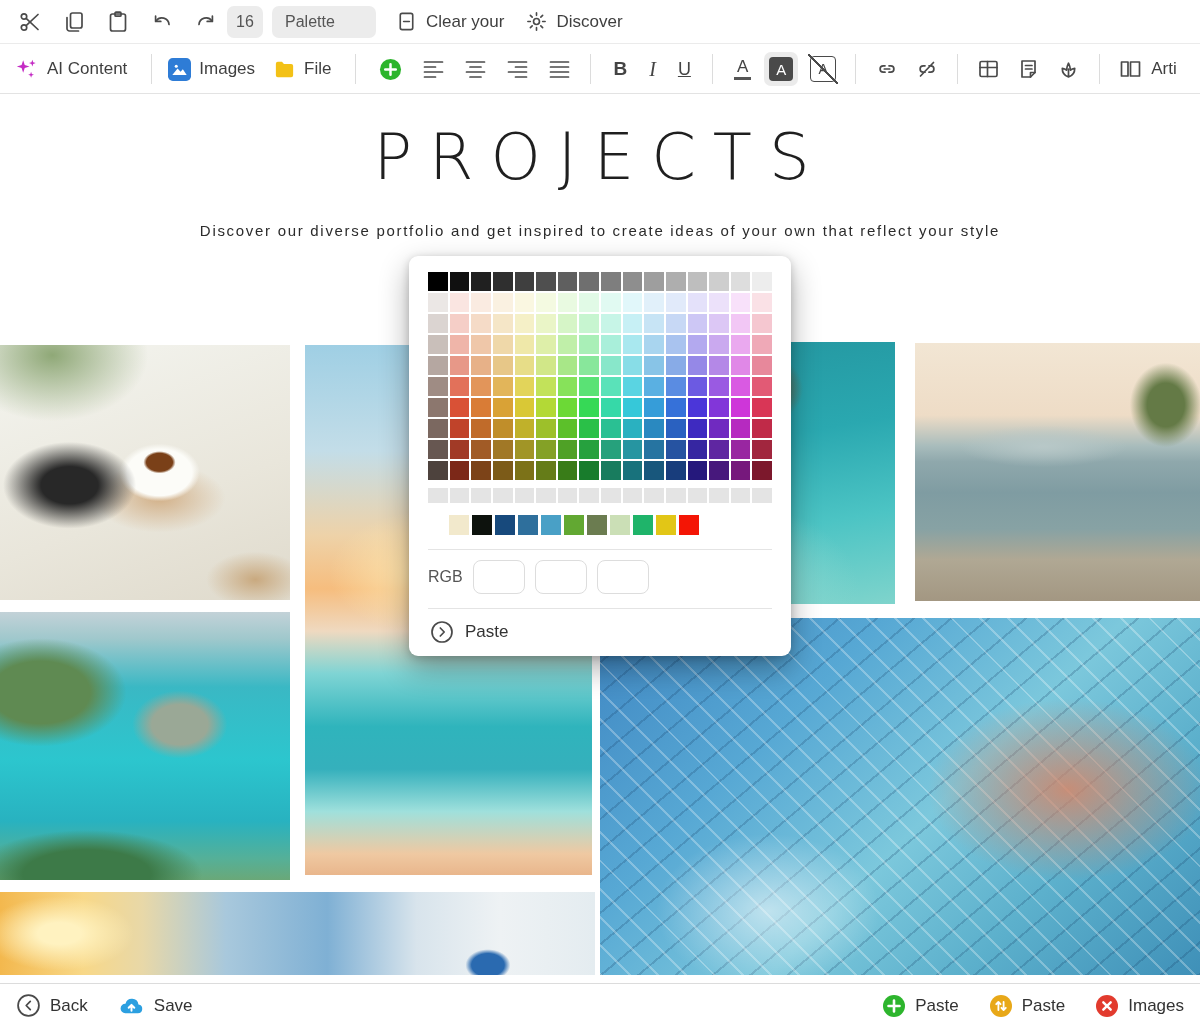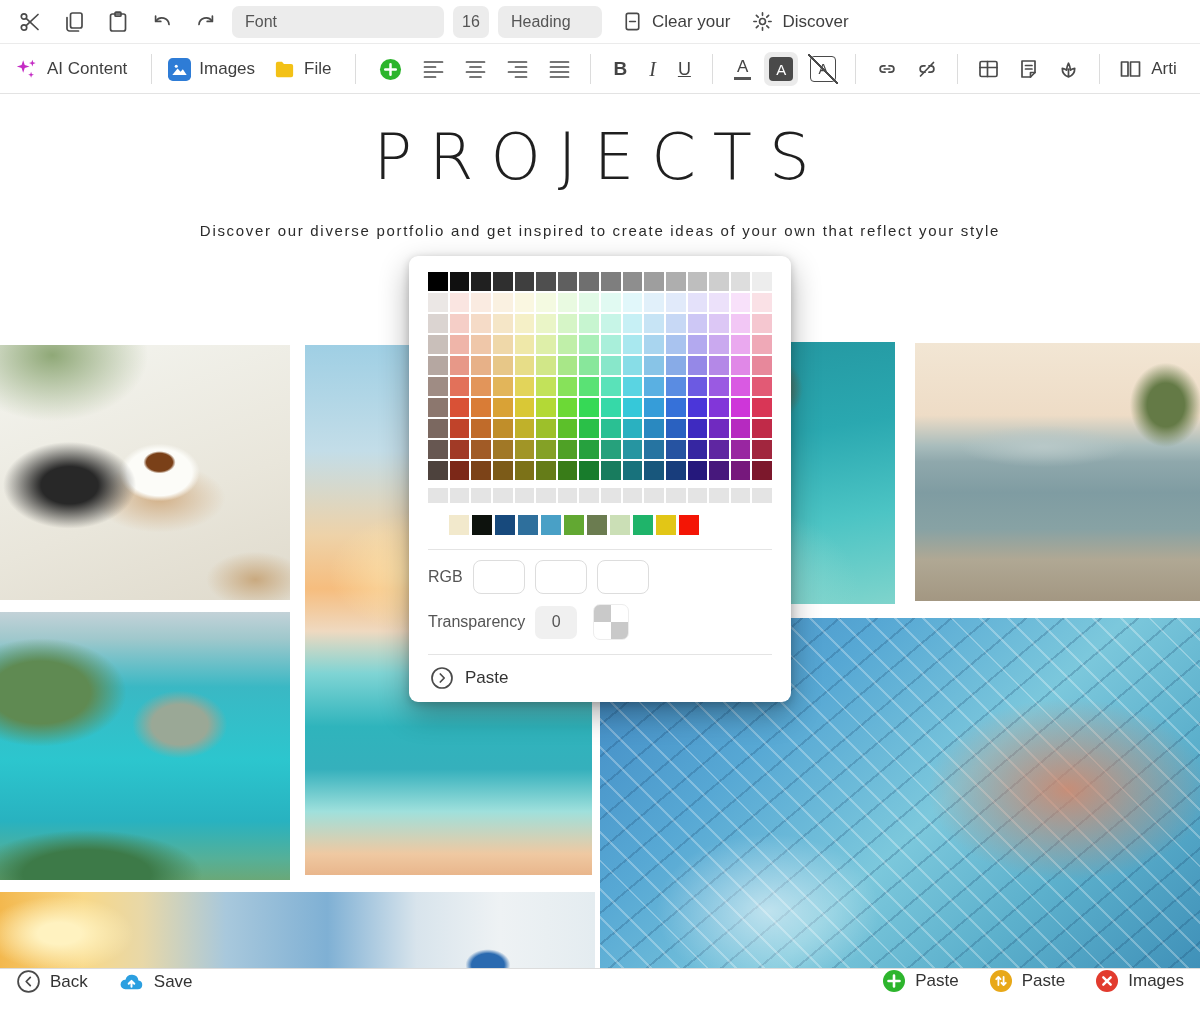--- a/index.html
+++ b/index.html
@@ -123,22 +123,22 @@
   .trans-value { width:42px; height:33px; background:#f0f0f0; border-radius:7px; margin-left:10px;
     display:flex; align-items:center; justify-content:center; font-size:16px; color:#555; }
   .checker { width:36px; height:36px; margin-left:16px; border-radius:7px; border:1px solid #ededed;
     background:
       linear-gradient(#c9c9c9,#c9c9c9) 0 0/50% 50% no-repeat,
       linear-gradient(#c9c9c9,#c9c9c9) 100% 100%/50% 50% no-repeat, #fff; cursor:pointer; }
   .paste-row { display:flex; align-items:center; gap:11px; padding:11px 0 12px 2px;
     font-size:17px; color:#333; cursor:pointer; }
 
   
-  .bottombar { position:absolute; left:0; right:0; bottom:0; height:59px; background:#fff;
-    border-top:1px solid #dcdcdc; display:flex; align-items:flex-start; justify-content:space-between;
+  .bottombar { position:absolute; left:0; right:0; bottom:0; height:44px; background:#fff;
+    border-top:1px solid #dcdcdc; display:flex; align-items:center; justify-content:space-between;
     padding:0 16px; z-index:75; }
   .bb-group { display:flex; align-items:center; gap:30px; }
   .bb-item { display:flex; align-items:center; gap:9px; font-size:17px; color:#333; cursor:pointer; }
 </style>
 </head>
 <body>
 
 <div class="toolbar1">
   <span class="tbtn gap20">
     <svg class="ico" width="24" height="24" viewBox="0 0 24 24">
@@ -164,28 +164,25 @@
         <path d="M19 14.5 a7.2 7.2 0 0 0 -13-3.6"></path>
         <polyline points="5.6,6.2 5.6,11.4 10.8,11.4"></polyline>
       </svg>
   </span>
   <span class="tbtn">
     <svg class="ico" width="24" height="24" viewBox="0 0 24 24">
         <path d="M5 14.5 a7.2 7.2 0 0 1 13-3.6"></path>
         <polyline points="18.4,6.2 18.4,11.4 13.2,11.4"></polyline>
       </svg>
   </span>
-  <div class="field font">
-    <span>Font</span>
-  </div>
   <div class="field size">
     <span>16</span>
   </div>
   <div class="field style">
-    <span>Heading</span>
+    <span>Palette</span>
   </div>
   <span class="labelbtn" style="margin-left:19px">
     <svg class="ico" width="23" height="23" viewBox="0 0 24 24">
         <rect x="5.5" y="3.5" width="13" height="17" rx="2"></rect>
         <path d="M9 12 h6"></path>
       </svg>
     <span>Clear your</span>
   </span>
   <span class="labelbtn" style="margin-left:21px">
     <svg class="ico" width="23" height="23" viewBox="0 0 24 24">
@@ -504,25 +501,20 @@
         <div class="pcell" style="background: rgb(226, 198, 22);"></div>
         <div class="pcell" style="background: rgb(244, 21, 5);"></div>
       </div>
     <div class="mdivider"></div>
     <div class="rgb-row">
       <span class="mlabel">RGB</span>
       <input class="rgb-input" value="" style="">
       <input class="rgb-input" value="" style="">
       <input class="rgb-input" value="" style="">
     </div>
-    <div class="trans-row">
-      <span class="mlabel">Transparency</span>
-      <span class="trans-value">0</span>
-      <span class="checker"></span>
-    </div>
     <div class="mdivider"></div>
     <div class="paste-row">
       <svg class="ico" width="24" height="24" viewBox="0 0 24 24">
           <circle cx="12" cy="12" r="10"></circle>
           <polyline points="10.3,8 14.2,12 10.3,16"></polyline>
         </svg>
       <span>Paste</span>
     </div>
   </div>
 </div>

